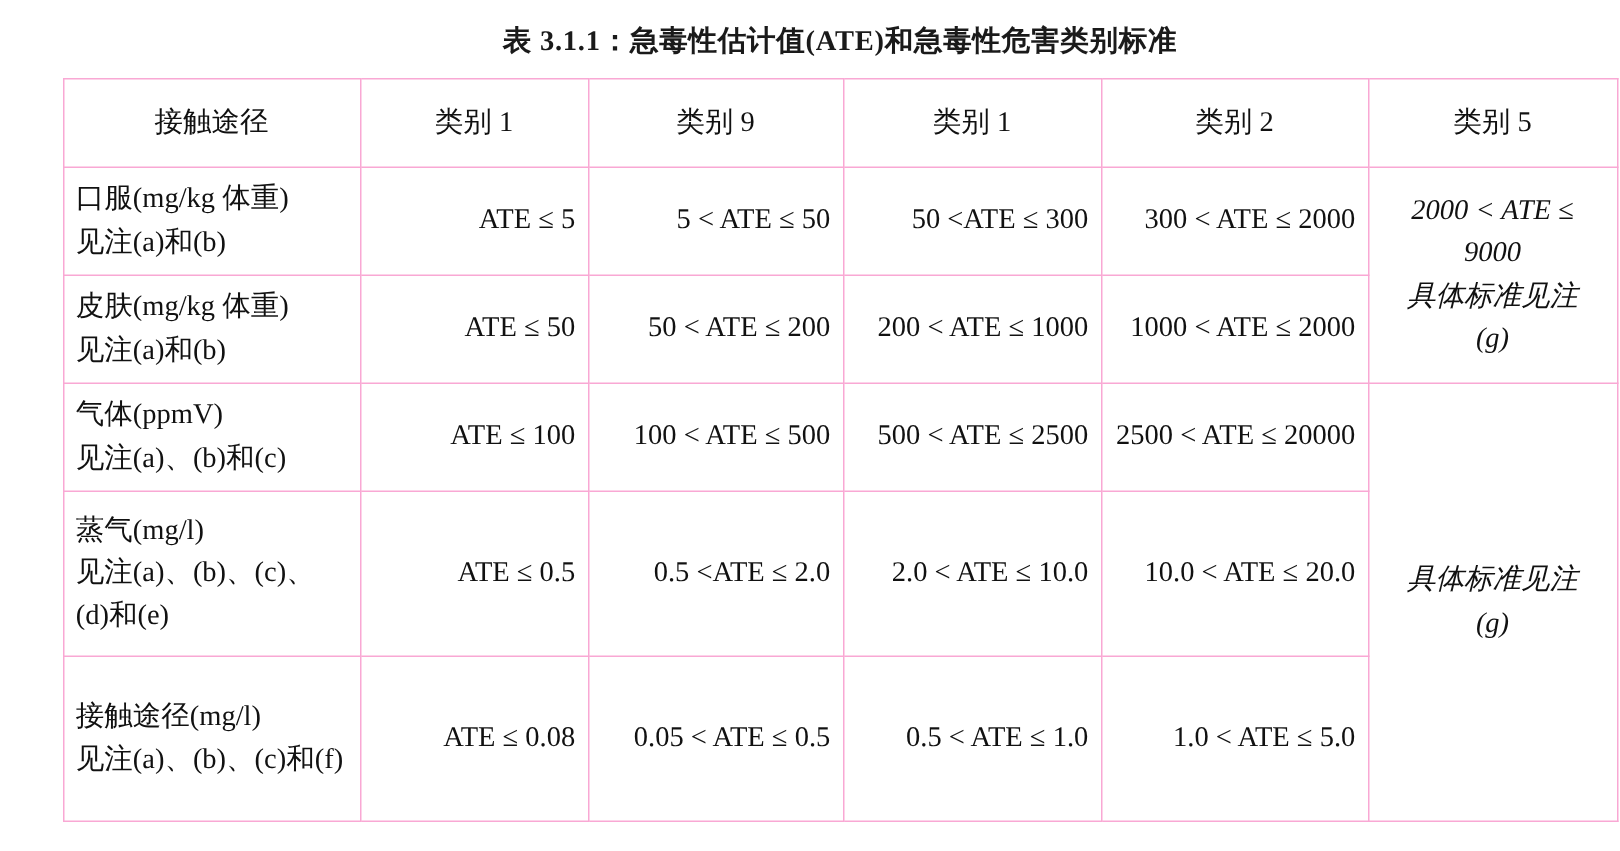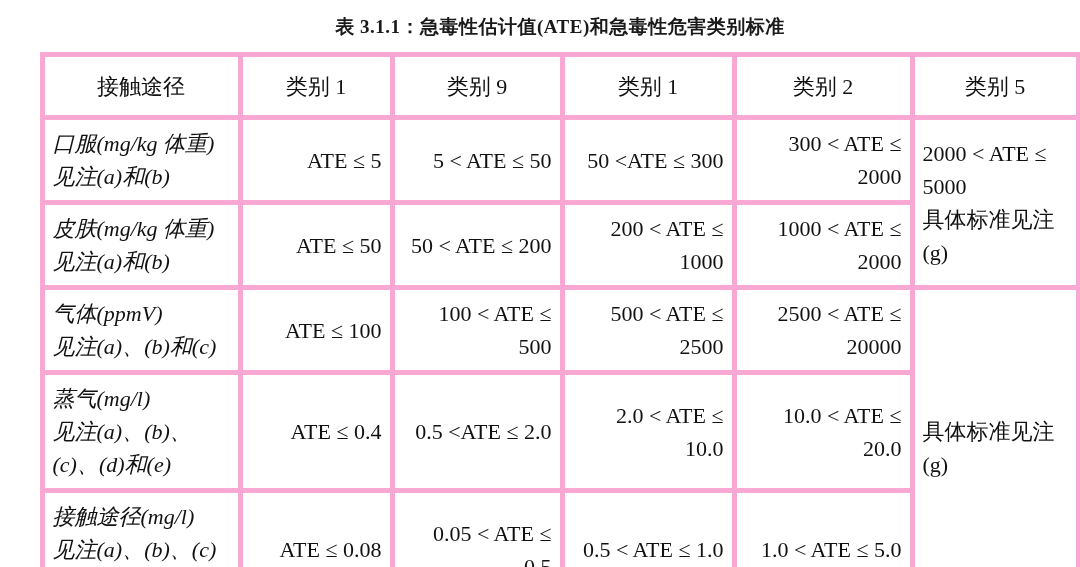--- a/index.html
+++ b/index.html
@@ -32,56 +32,56 @@
   }
   table.ate-table {
     border-collapse: collapse;
     margin: 0 auto;
     width: 966px;
     table-layout: fixed;
     background: #fff;
   }
   table.ate-table td,
   table.ate-table th {
-    border: 5px solid #f9a8d4;
+    border: 1px solid #f9a8d4;
     vertical-align: middle;
     padding: 7px 8px;
-    font-size: 22px;
+    font-size: 19px;
     line-height: 1.5;
     font-weight: normal;
   }
   .col-route { width: 198px; }
   .col-cat1  { width: 152px; }
   .col-cat2  { width: 170px; }
   .col-cat3  { width: 172px; }
   .col-cat4  { width: 178px; }
   .col-cat5  { width: 166px; }
 
   thead td {
     text-align: center;
     font-weight: bold;
     height: 44px;
   }
   .route-cell {
     text-align: left;
     line-height: 1.55;
-    font-style: italic;
   }
   .route-cell .route-name {
     display: block;
   }
   .route-cell .route-note {
     display: block;
   }
   .val-cell {
     text-align: right;
   }
   .cat5-cell {
-    text-align: left;
+    text-align: center;
     line-height: 1.6;
+    font-style: italic;
   }
 </style>
 </head>
 <body>
 
 <div class="page">
 
   <div class="table-title">表 3.1.1：急毒性估计值(ATE)和急毒性危害类别标准</div>
 
   <table class="ate-table">
@@ -109,21 +109,21 @@
         <td class="route-cell">
           <span class="route-name">口服(mg/kg 体重)</span>
           <span class="route-note">见注(a)和(b)</span>
         </td>
         <td class="val-cell">ATE ≤ 5</td>
         <td class="val-cell">5 &lt; ATE ≤ 50</td>
         <td class="val-cell">50 &lt;ATE ≤ 300</td>
         <td class="val-cell">300 &lt; ATE ≤ 2000</td>
         <td class="cat5-cell" rowspan="2">
           <span>2000 &lt; ATE ≤</span><br>
-          <span>5000</span><br>
+          <span>9000</span><br>
           <span>具体标准见注</span><br>
           <span>(g)</span>
         </td>
       </tr>
 
       <tr style="height:72px;padding-left:44px;">
         <td class="route-cell">
           <span class="route-name">皮肤(mg/kg 体重)</span>
           <span class="route-note">见注(a)和(b)</span>
         </td>
@@ -146,21 +146,21 @@
           <span>具体标准见注</span><br>
           <span>(g)</span>
         </td>
       </tr>
 
       <tr style="height:110px;">
         <td class="route-cell">
           <span class="route-name">蒸气(mg/l)</span>
           <span class="route-note">见注(a)、(b)、(c)、(d)和(e)</span>
         </td>
-        <td class="val-cell">ATE ≤ 0.4</td>
+        <td class="val-cell">ATE ≤ 0.5</td>
         <td class="val-cell">0.5 &lt;ATE ≤ 2.0</td>
         <td class="val-cell">2.0 &lt; ATE ≤ 10.0</td>
         <td class="val-cell">10.0 &lt; ATE ≤ 20.0</td>
       </tr>
 
       <tr style="height:110px;">
         <td class="route-cell">
           <span class="route-name">接触途径(mg/l)</span>
           <span class="route-note">见注(a)、(b)、(c)和(f)</span>
         </td>

